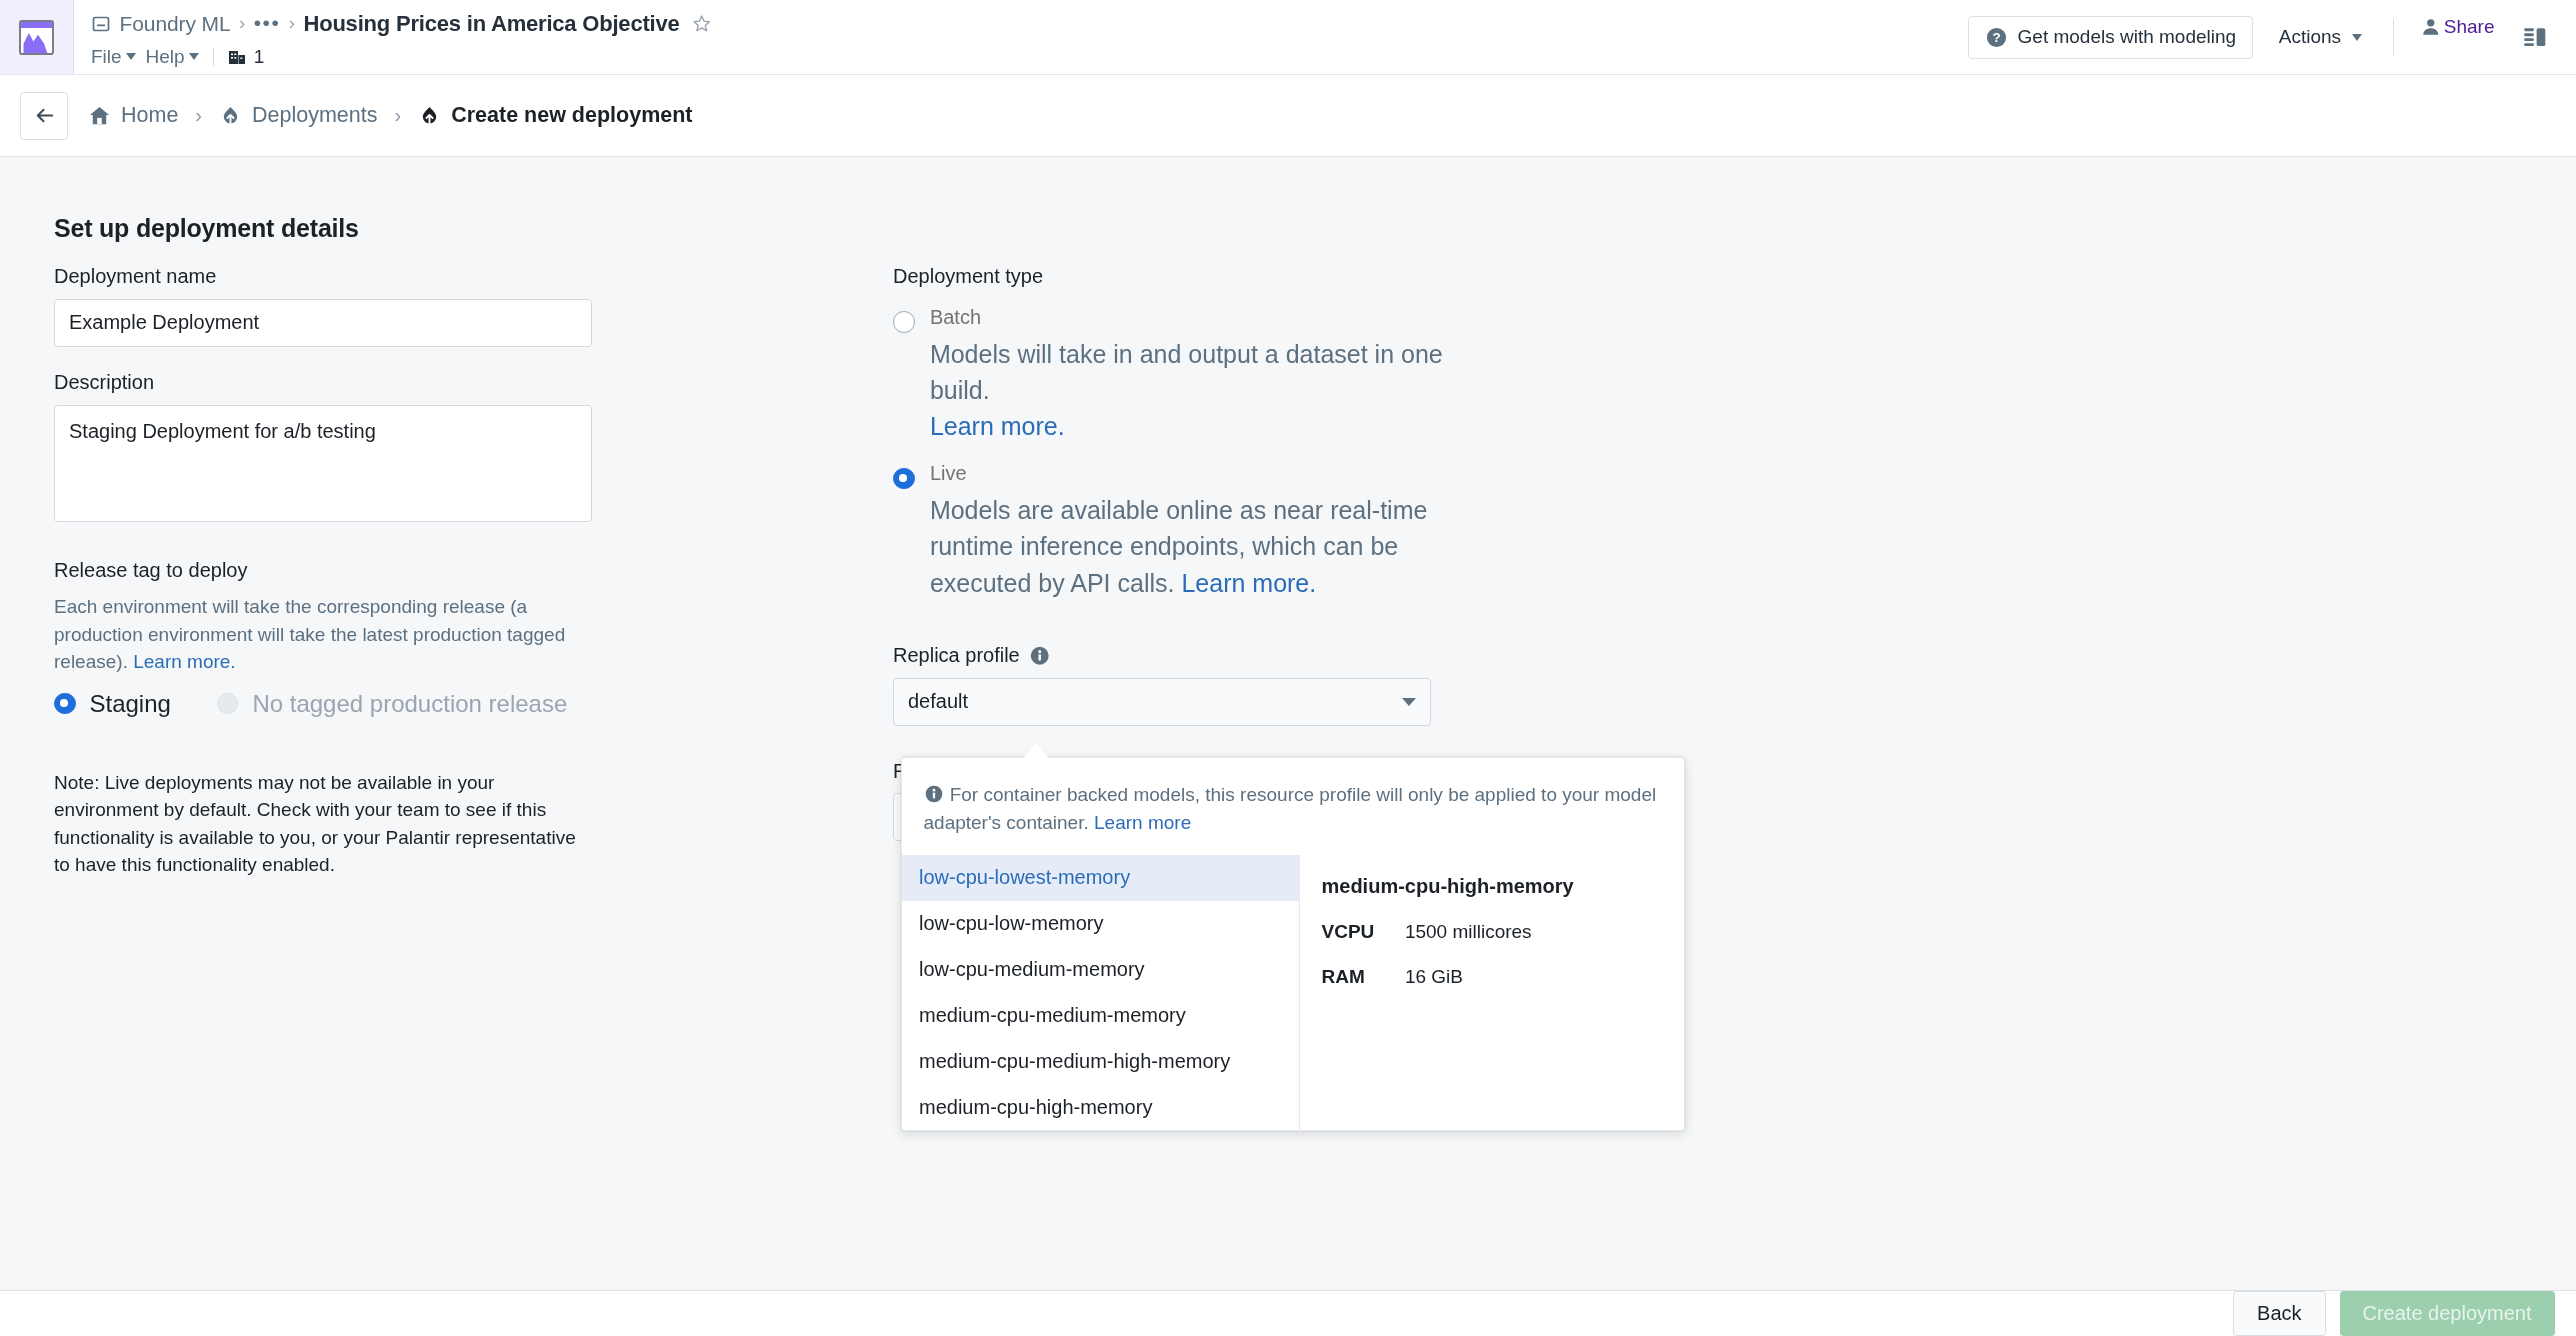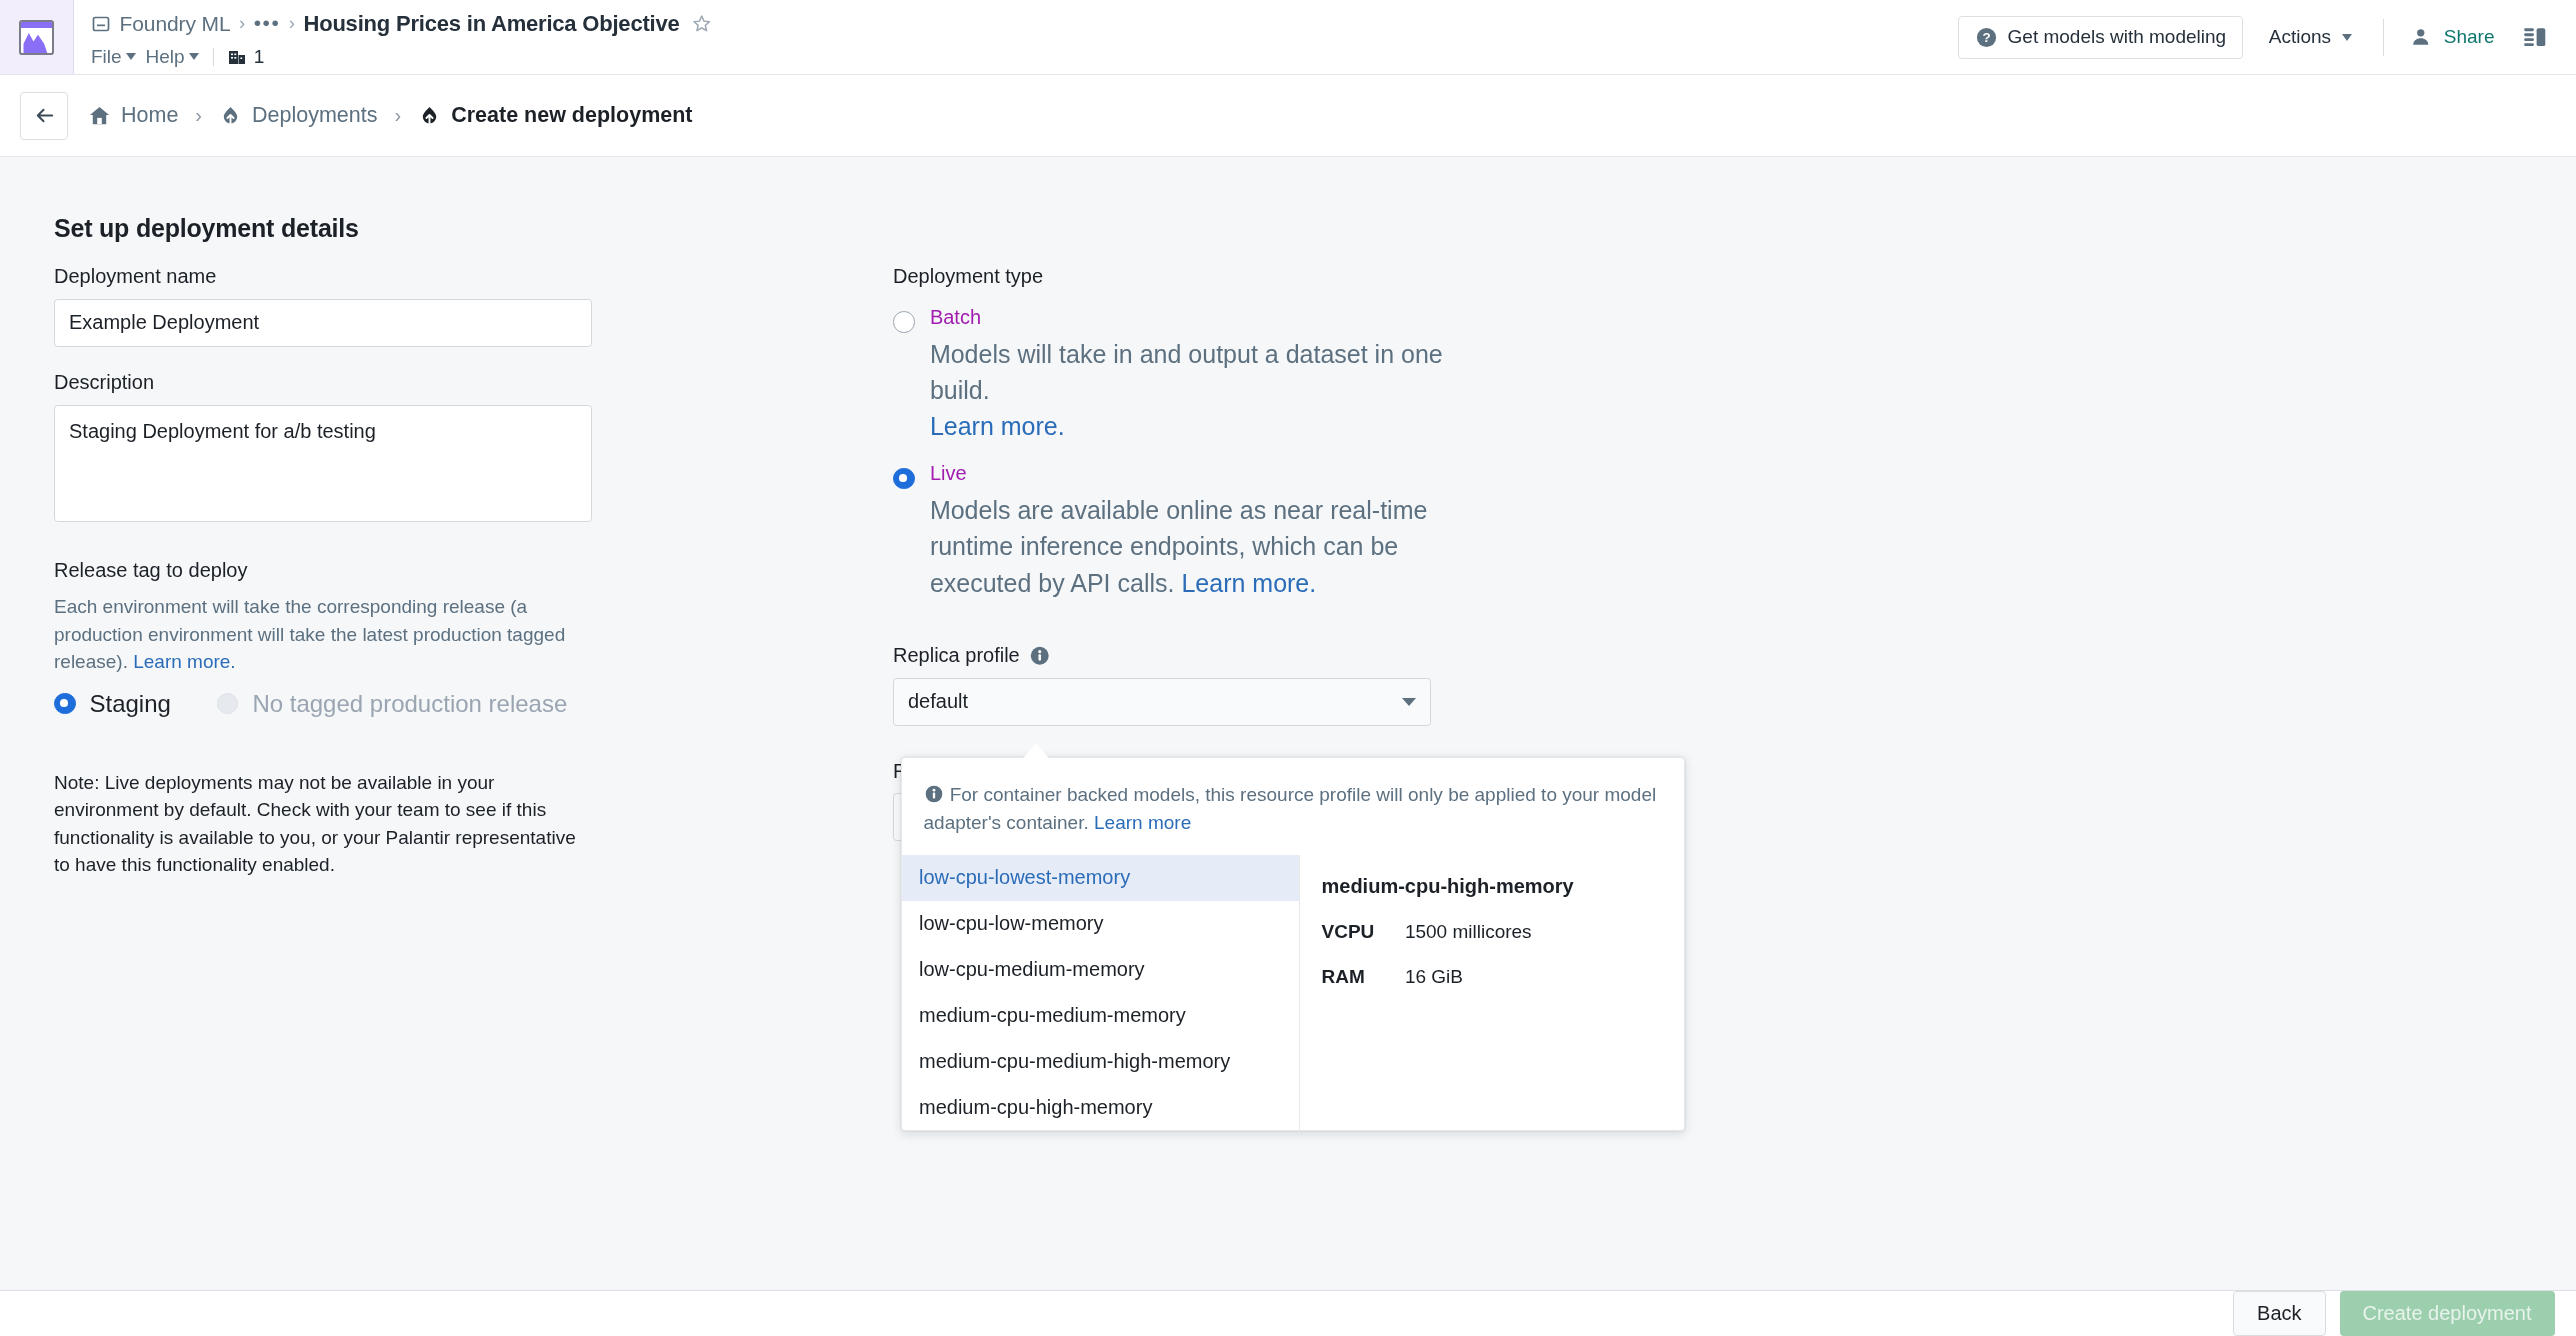--- a/index.html
+++ b/index.html
@@ -76,22 +76,22 @@
     font-size: 19px; color: #25303b; white-space: nowrap;
   }
   .q-icon { display:inline-flex; }
   .actions-btn {
     display: flex; align-items: center; gap: 10.8px;
     height: 43px; padding: 0 15.4px; margin-left: 10.8px;
     font-size: 19px; color: #25303b; white-space: nowrap; background: transparent; border: 0;
   }
   .vsep { width: 1.5px; height: 37px; background: #d9dde2; margin: 0 15.4px; }
   .share-btn {
-    display: flex; align-items: center; gap: 12px;
-    height: 43px; padding: 0 10.8px; font-size: 19px; color: #0f766e;
+    display: flex; align-items: flex-start; gap: 2px;
+    height: 43px; padding: 0 10.8px; font-size: 19px; color: #4c1d95;
     background: transparent; border: 0; white-space: nowrap;
   }
   .panel-toggle { display: flex; align-items: center; padding: 0 9.2px 0 17px; }
 
   
   .crumbbar {
     position: absolute; top: 75px; left: 0; width: 2576px; height: 82px;
     background: #ffffff; border-bottom: 1.5px solid #e3e5e8;
     display: flex; align-items: center; padding-left: 20px; gap: 0;
   }
@@ -156,21 +156,21 @@
 
   .note-para {
     font-size: 19px; color: #1c2127; line-height: 1.45; width: 531px; margin-top: 51px;
   }
 
   
   .rlabel { font-size: 20px; color: #1c2127; display: flex; align-items: center; gap: 9.2px; }
   .radio-block { display: flex; margin-top: 18.5px; }
   .radio-block .radio { margin-top: 4.6px; }
   .radio-block .rb-body { margin-left: 15.4px; }
-  .rb-title { font-size: 20px; color: #a21caf; line-height: 1; }
+  .rb-title { font-size: 20px; color: #737373; line-height: 1; }
   .rb-desc { font-size: 25px; color: #5c7080; line-height: 1.45; margin-top: 9.2px; width: 538px; }
 
   .select-box {
     width: 538px; height: 48px; border: 1.5px solid #d4d8dd; border-radius: 3.8px;
     background: #f9fafb; display: flex; align-items: center; justify-content: space-between;
     padding: 0 14px; font-size: 20px; color: #1c2127; margin-top: 10.8px;
   }
   .sel-caret {
     width: 0; height: 0; border-left: 7px solid transparent; border-right: 7px solid transparent;
     border-top: 8.5px solid #5c7080;

